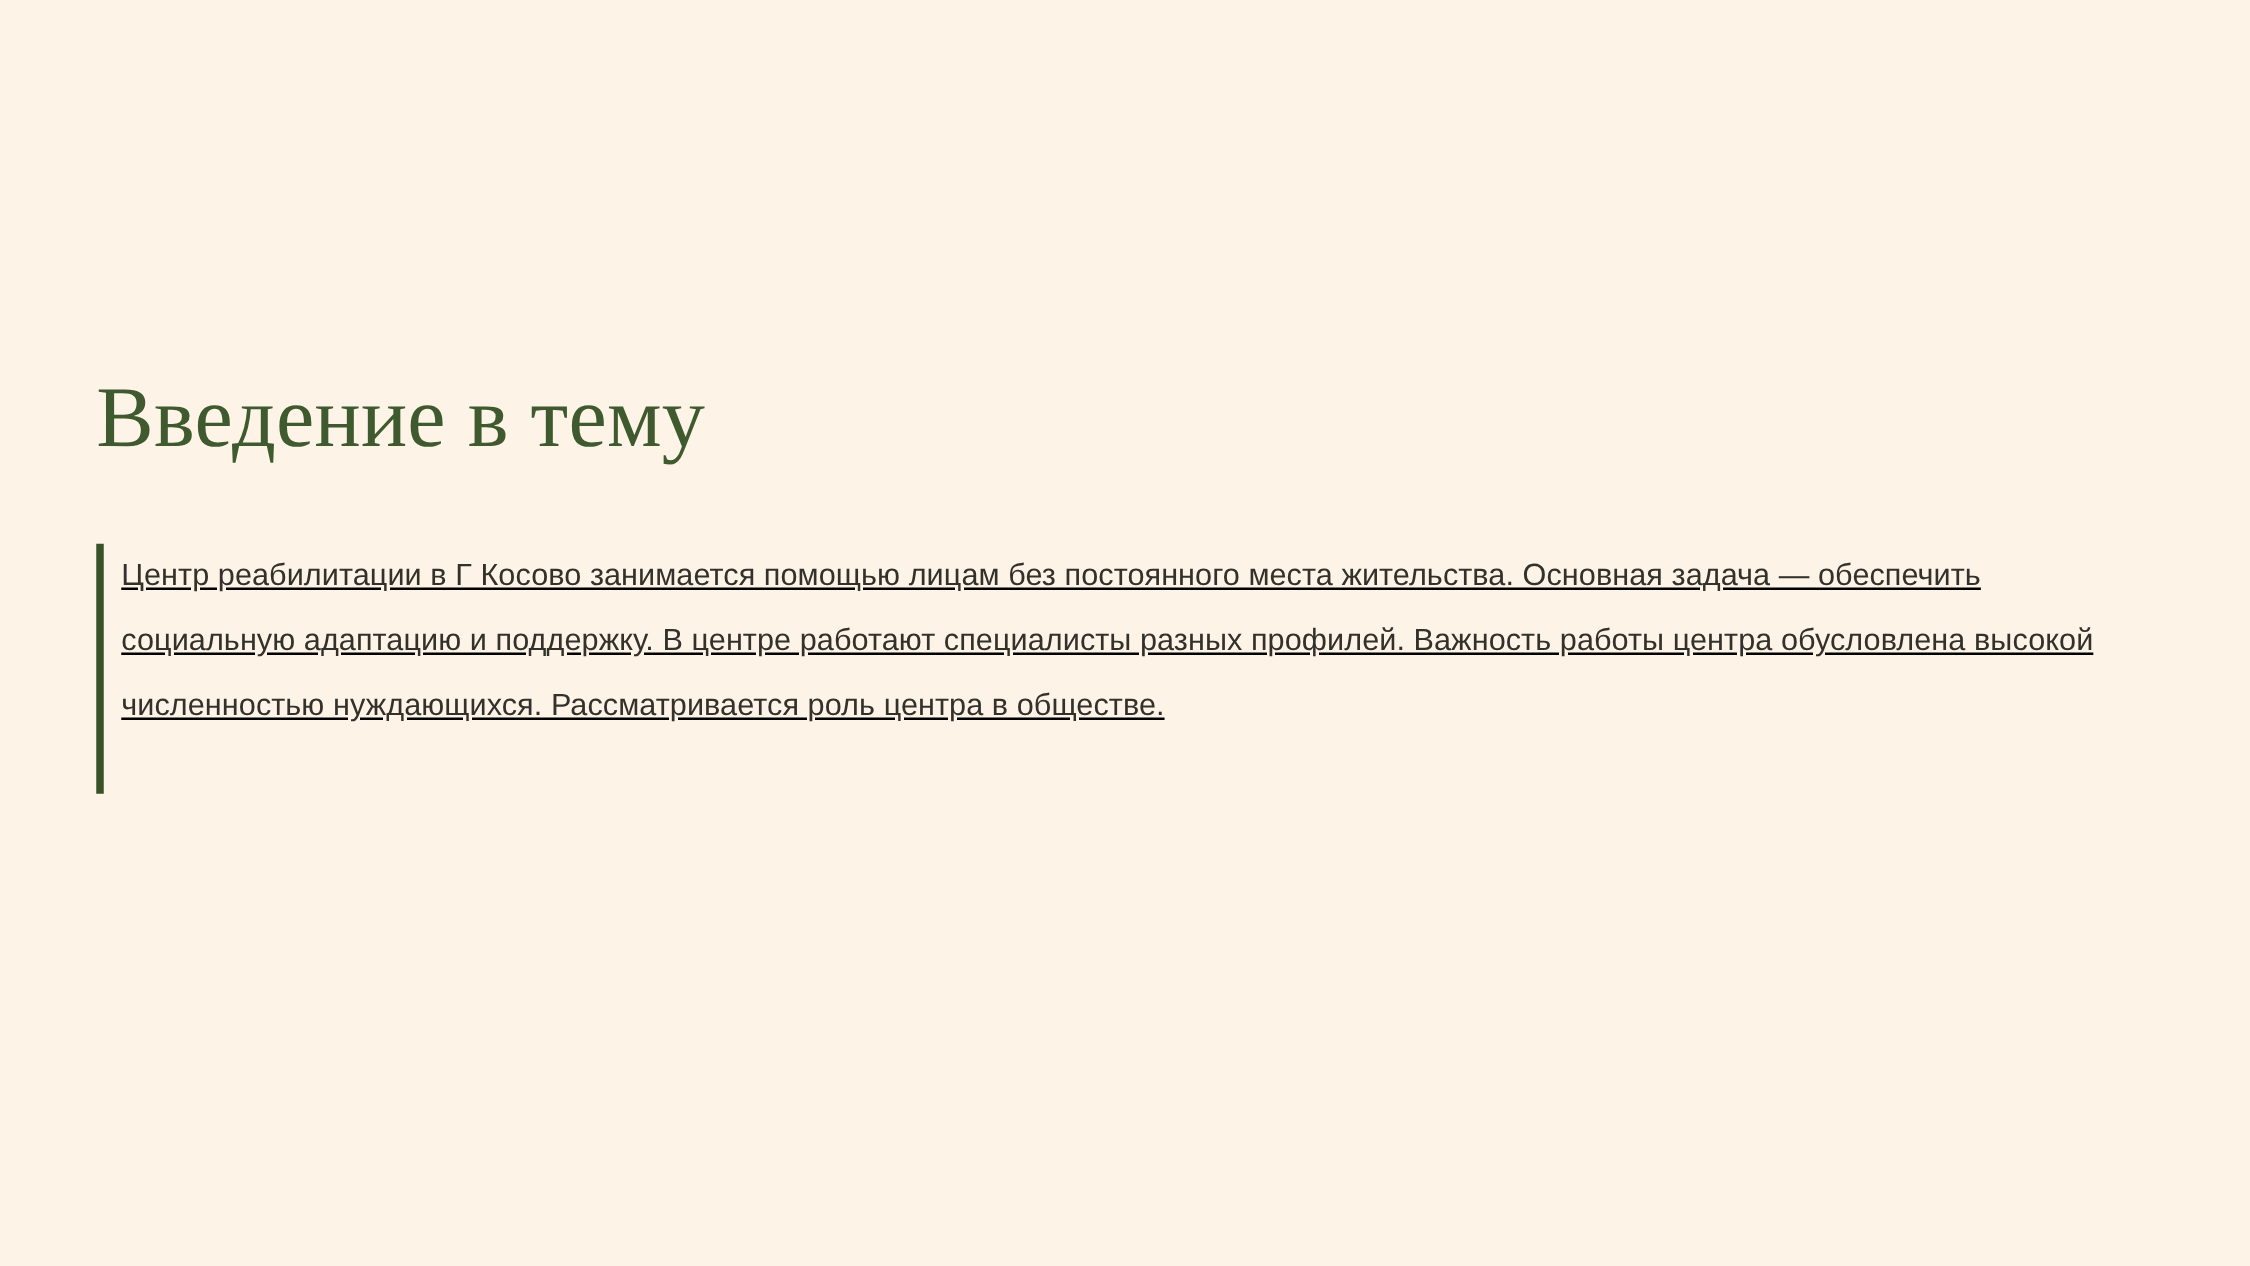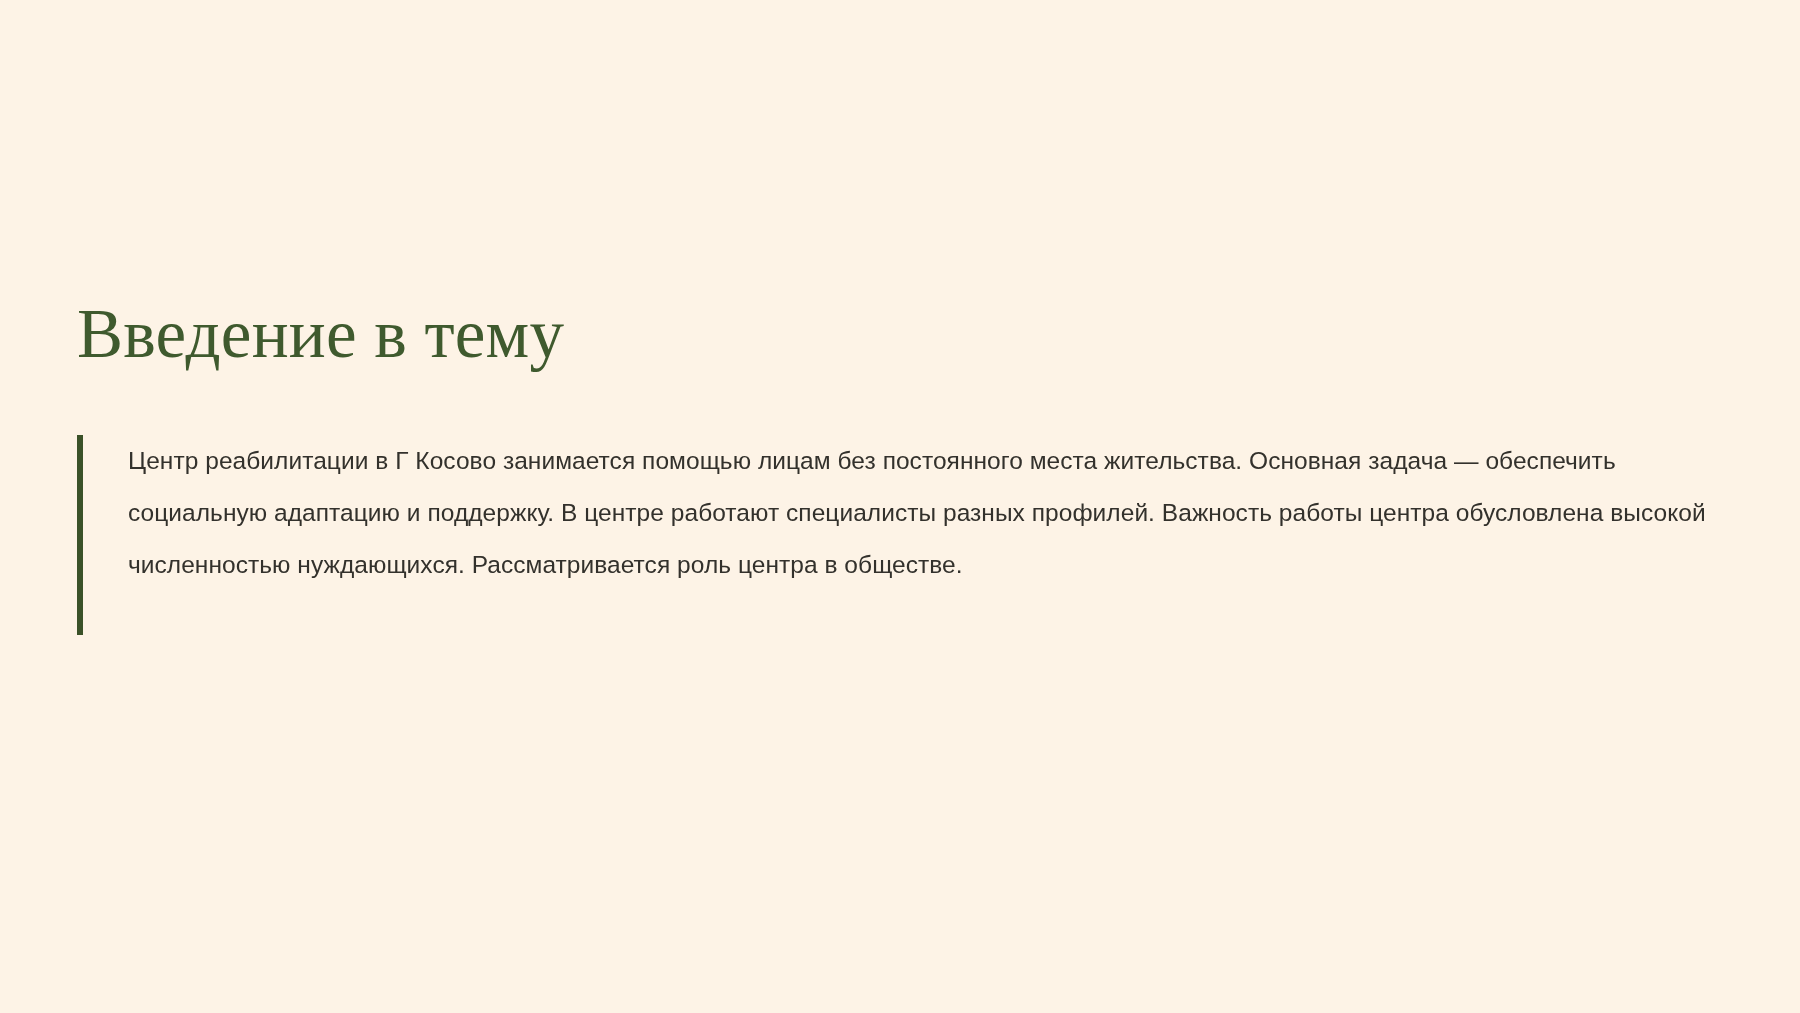--- a/index.html
+++ b/index.html
@@ -38,23 +38,24 @@
     color: #3f5a2e;
     letter-spacing: 0.2px;
     margin: 0;
     padding: 0;
     white-space: nowrap;
   }
 
   .content-block {
     position: relative;
     margin-top: 62px;
-    padding-left: 51px;
+    padding-left: 20px;
     box-sizing: border-box;
     width: 1640px;
+    text-decoration: underline;
   }
 
   .accent-bar {
     position: absolute;
     left: 0;
     top: 0;
     width: 6px;
     height: 200px;
     background: #3a5128;
   }

